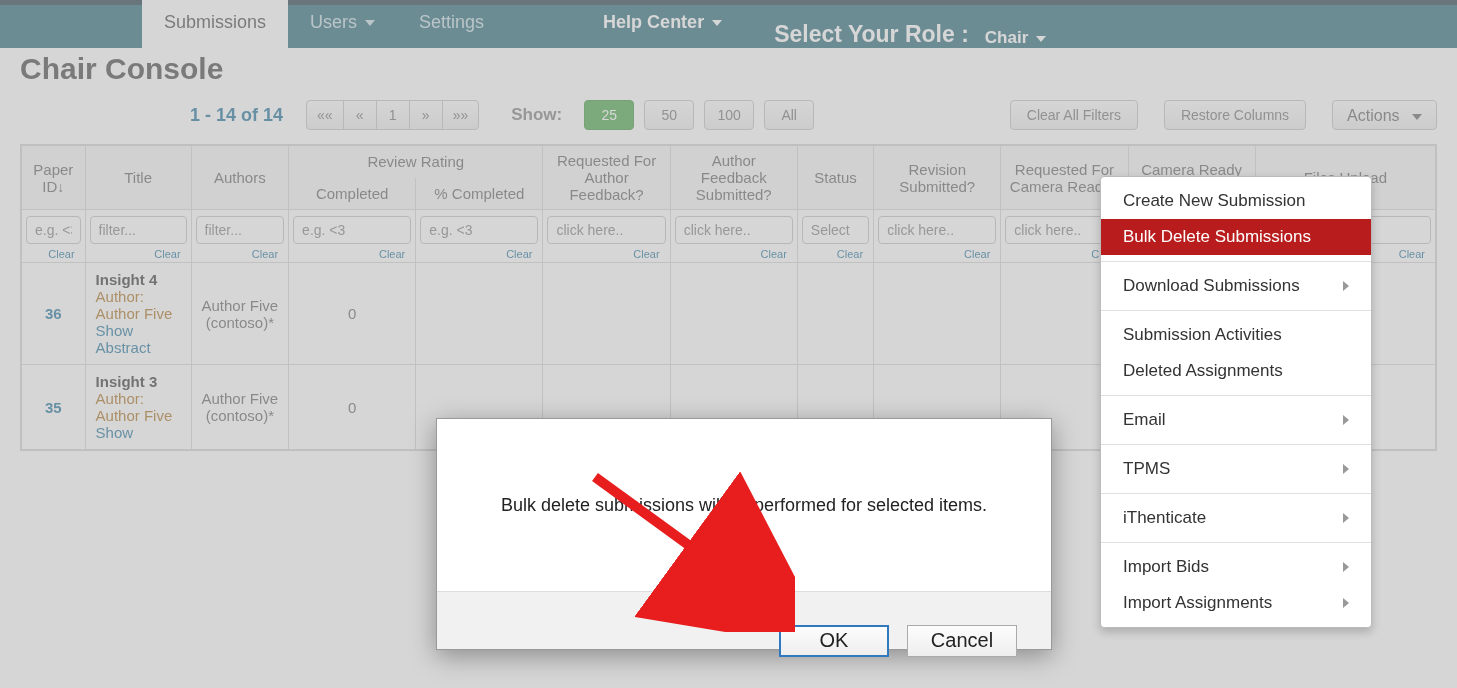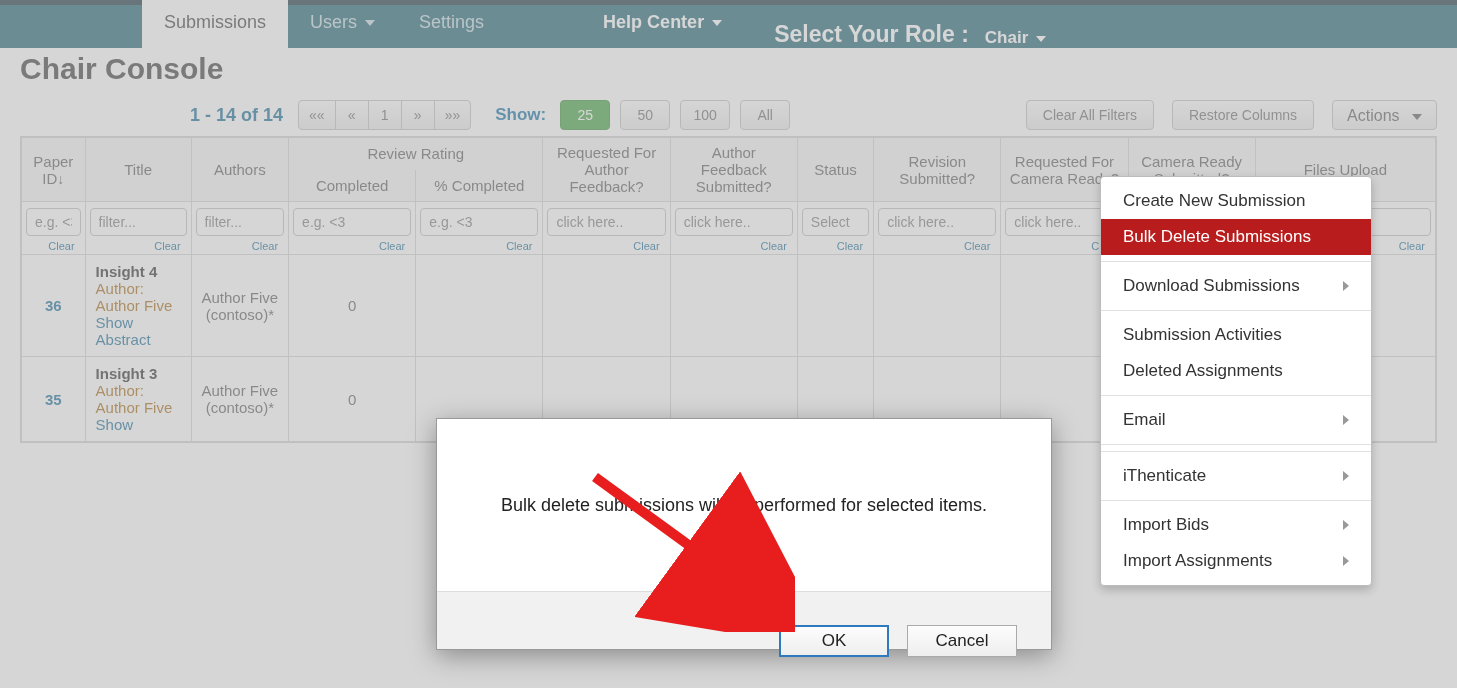--- a/index.html
+++ b/index.html
@@ -45,33 +45,33 @@
   .caret {
     display: inline-block; width: 0; height: 0;
     border-left: 5px solid transparent; border-right: 5px solid transparent;
     border-top: 6px solid currentColor; margin-left: 8px; vertical-align: middle;
   }
   .content {
     padding: 4px 20px 0 20px;
   }
   h1.title { font-size: 30px; font-weight: 600; color: #333; margin-bottom: 14px; }
   .controls {
-    display: flex; align-items: center; gap: 4px; margin-bottom: 6px; flex-wrap: wrap;
+    display: flex; align-items: center; gap: 12px; margin-bottom: 14px; flex-wrap: wrap;
   }
   .range { color: #0b6593; font-weight: 700; font-size: 18px; margin-left: 170px; margin-right: 12px;}
   .pager { display: inline-flex; }
   .pager button, .showbtn, .utilbtn, .actionbtn {
     border: 1px solid #bcbcbc; background: linear-gradient(#fdfdfd,#e9e9e9);
     color: #666; padding: 4px 10px; font-size: 14px; cursor: pointer;
     height: 30px; border-radius: 4px;
   }
   .pager button { border-radius: 0; margin-left: -1px; min-width: 34px;}
   .pager button:first-child { border-top-left-radius: 4px; border-bottom-left-radius: 4px;}
   .pager button:last-child { border-top-right-radius: 4px; border-bottom-right-radius: 4px;}
-  .showlbl { font-weight: 700; font-size: 17px; color: #0369a1; margin-left: 20px; margin-right: 10px;}
+  .showlbl { font-weight: 700; font-size: 17px; color: #737373; margin-left: 20px; margin-right: 10px;}
   .showbtns { display:inline-flex; gap: 10px;}
   .showbtn { min-width: 50px;}
   .showbtn.active { background: #3a9d3a; color: #fff; border-color: #2f8a2f;}
   .flexgrow { flex: 1; }
   .utilbtn { margin-left: 14px; padding: 5px 16px;}
   .actionbtn { margin-left: 14px; padding: 6px 14px; font-size: 16px; color: #555;}
   .table-wrap { border: 1px solid #ccc; }
   table { border-collapse: collapse; width: 100%; table-layout: fixed;}
   th, td { border: 1px solid #d0d0d0; padding: 6px 6px; font-size: 15px; text-align: center; vertical-align: middle; color:#555;}
   th.group { border-bottom: none;}
@@ -125,21 +125,21 @@
     background:#fff; border:1px solid #999; box-shadow: 0 6px 24px rgba(0,0,0,0.35);
     z-index:25; display:flex; flex-direction:column;
   }
   .modal-body{ flex:1; display:flex; align-items:center; justify-content:center; padding: 30px; font-size:18px; color:#222;}
   .modal-foot{
     height:58px; background:#f1f1f1; border-top:1px solid #ddd;
     display:flex; align-items:center; justify-content:flex-end; gap:18px; padding-right:34px;
   }
   .btn{
     min-width:110px; height:32px; border:1px solid #aaa; background:linear-gradient(#fdfdfd,#eee);
-    font-size:17px; color:#222; cursor:pointer;margin-top:40px;
+    font-size:20px; color:#222; cursor:pointer;margin-top:40px;
   }
   .btn.primary{ border:2px solid #2f7abf;}
 
   .arrow-annotation{
     position:absolute; top:462px; left:575px; width:220px; height:170px;
     z-index:40; pointer-events:none;
   }
 </style>
 </head>
 <body>
@@ -288,20 +288,24 @@
     </div>
   <div class="sep"></div>
   <div class="item">Submission Activities</div>
   <div class="item">Deleted Assignments</div>
   <div class="sep"></div>
   <div class="item">
       <span>Email</span>
       <span class="chev-r"></span>
     </div>
   <div class="sep"></div>
+  <div class="item">
+      <span>TPMS</span>
+      <span class="chev-r"></span>
+    </div>
   <div class="sep"></div>
   <div class="item">
       <span>iThenticate</span>
       <span class="chev-r"></span>
     </div>
   <div class="sep"></div>
   <div class="item">
       <span>Import Bids</span>
       <span class="chev-r"></span>
     </div>

